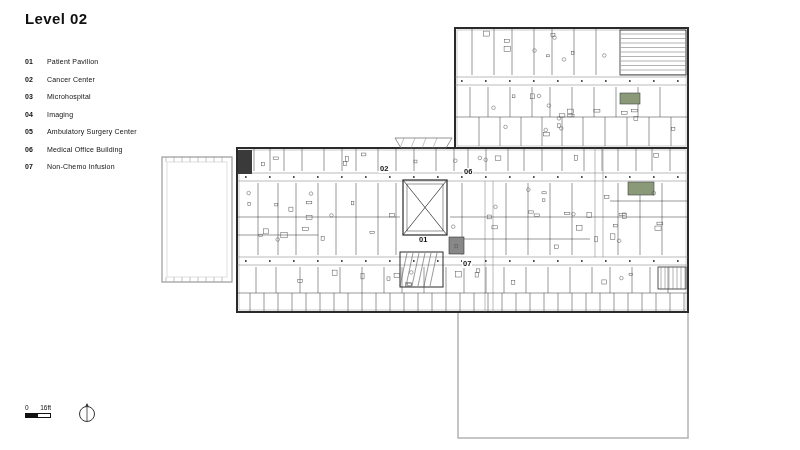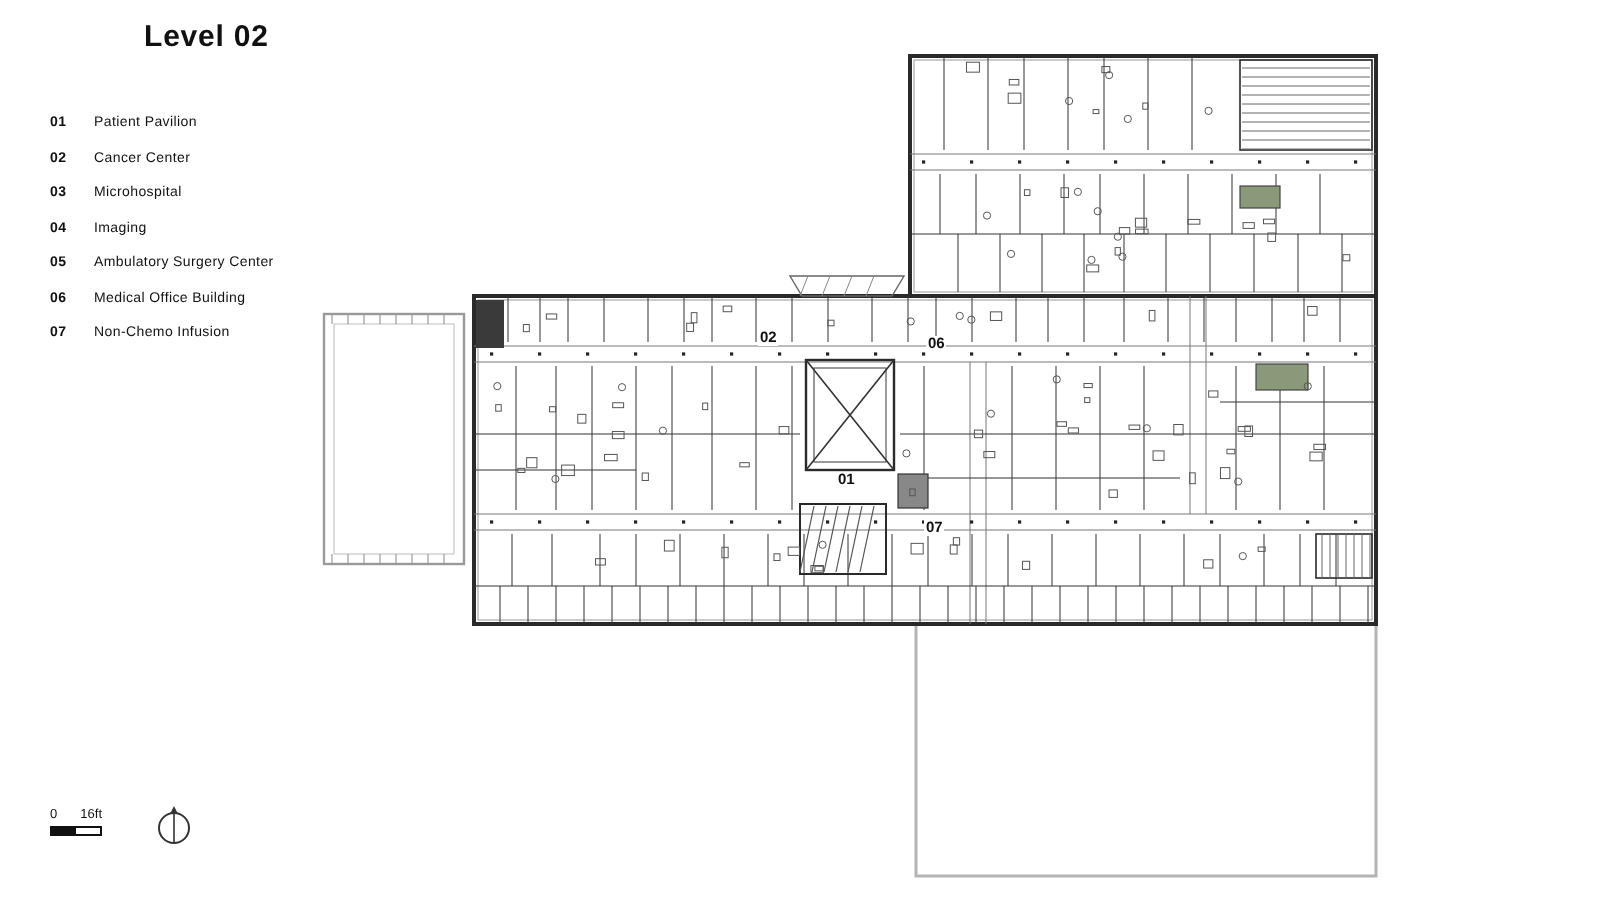--- a/index.html
+++ b/index.html
@@ -1,18 +1,18 @@
 <!DOCTYPE html>
 <html><head>
 <meta charset="utf-8">
 <style>
   html,body{margin:0;padding:0;background:#fff;}
   .canvas{position:relative;width:800px;height:450px;background:#ffffff;overflow:hidden;
           font-family:"Liberation Sans", sans-serif;color:#111;}
-  .title{position:absolute;left:25px;top:10px;font-size:15px;font-weight:bold;letter-spacing:.4px;margin-left:47px;}
+  .title{position:absolute;left:25px;top:10px;font-size:15px;font-weight:bold;letter-spacing:.4px;}
   .legend{position:absolute;left:25px;top:58px;display:flex;flex-direction:column;gap:10.5px;}
   .legend-item{display:flex;align-items:baseline;font-size:7px;letter-spacing:.2px;}
   .legend-num{font-weight:bold;width:22px;}
   .plan{position:absolute;left:150px;top:5px;width:545px;height:440px;}
   .plan svg{position:absolute;left:0;top:0;}
   .plan-label{position:absolute;font-size:7.5px;font-weight:bold;background:#fff;padding:0 1px;line-height:1;}
   .pl-02{left:229px;top:160px;}
   .pl-06{left:313px;top:163px;}
   .pl-01{left:268px;top:231px;}
   .pl-07{left:312px;top:255px;}

